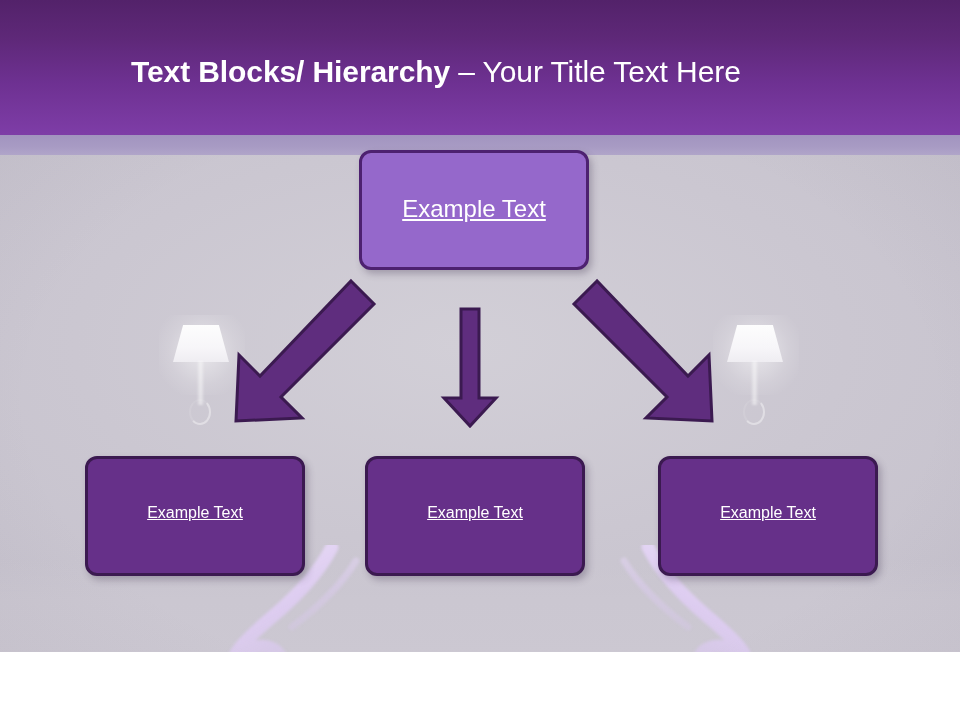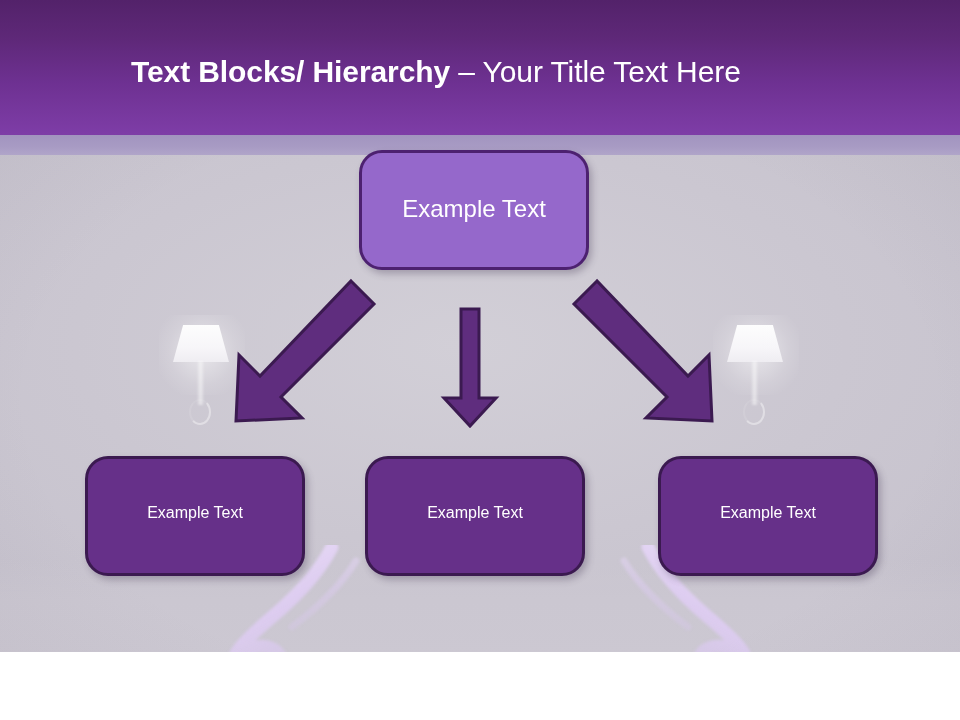--- a/index.html
+++ b/index.html
@@ -107,24 +107,25 @@
   }
   .title .t-bold { font-weight: bold; }
   .title .t-light { font-weight: normal; }
 
   
   .node {
     position: absolute;
     display: flex;
     align-items: center;
     justify-content: center;
-    border-radius: 23px;
+    border-radius: 12px;
     color: #ffffff;
     text-align: center;
     box-shadow: 3px 4px 7px rgba(60,45,75,0.30);
+    text-decoration: underline;
   }
   .node-top {
     left: 359px; top: 150px;
     width: 230px; height: 120px;
     background: #9568cb;
     border: 3px solid #4d2170;
     font-size: 24px;
     padding-bottom: 2px;
   }
   .node-child {

